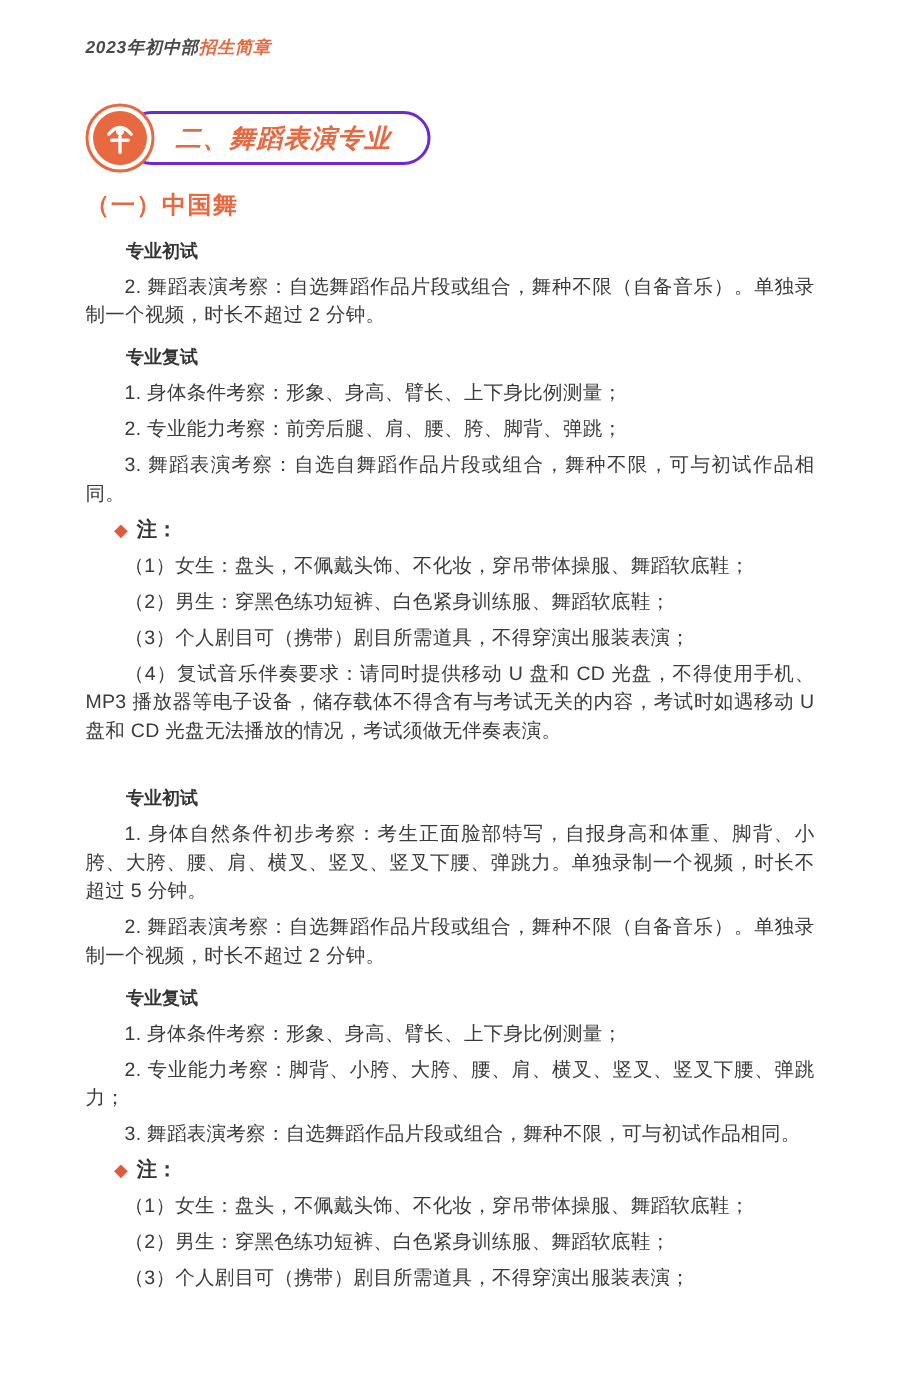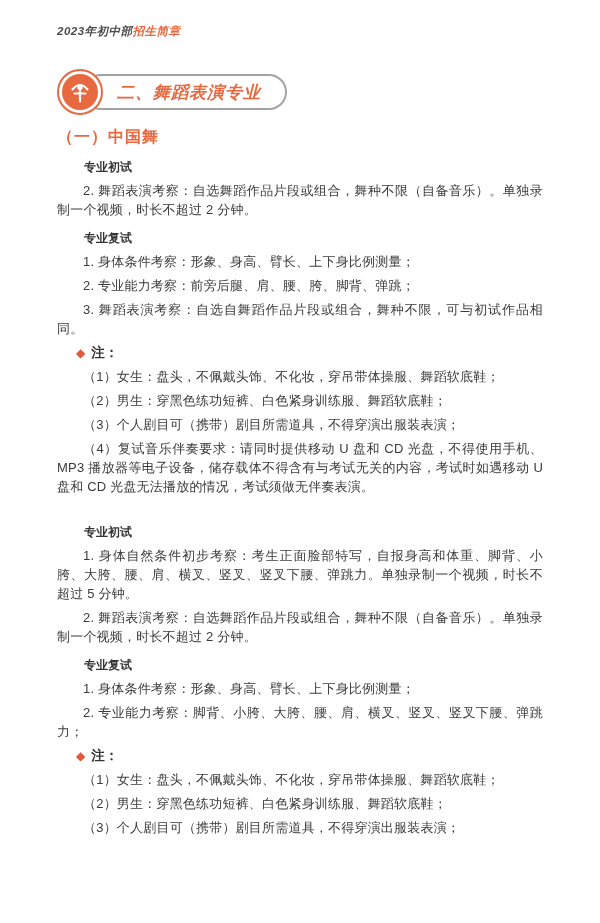--- a/index.html
+++ b/index.html
@@ -17,21 +17,21 @@
             font-style:italic; color:#4a4a4a; letter-spacing:0.5px; }
   .header .hl { color:#e8683f; }
 
   
   .badge-row { margin-top:30px; display:flex; align-items:center; height:46px; position:relative; }
   .badge-circle { width:46px; height:46px; border:2.5px solid #e8683f; border-radius:50%;
                   background:#ffffff; display:flex; align-items:center; justify-content:center;
                   position:relative; z-index:2; }
   .badge-circle-inner { width:36px; height:36px; border-radius:50%; background:#e8683f;
                         display:flex; align-items:center; justify-content:center; }
-  .badge-pill { height:36px; border:2px solid #a3a3a3; border-radius:18px;
+  .badge-pill { height:36px; border:2px solid #6d28d9; border-radius:18px;
                 margin-left:-20px; padding:0 24px 0 32px;
                 display:flex; align-items:center; z-index:1; }
   .badge-pill span { font-size:17px; font-weight:bold; font-style:italic; color:#e8683f;
                      letter-spacing:1px; }
 
   
   .sec-title { margin-top:12px; font-size:16px; font-weight:bold; color:#e8683f; letter-spacing:1px; }
   .sub-heading { margin:11px 0 5px; padding-left:27px; font-size:12px; font-weight:bold; color:#353535; }
   p.body { font-size:13px; line-height:19px; margin:5px 0; text-indent:2em;
            text-align:justify; color:#3b3b3b; letter-spacing:0.2px; }
@@ -86,20 +86,21 @@
 
   <div class="section">
 
     <div class="sub-heading">专业初试</div>
     <p class="body">1. 身体自然条件初步考察：考生正面脸部特写，自报身高和体重、脚背、小胯、大胯、腰、肩、横叉、竖叉、竖叉下腰、弹跳力。单独录制一个视频，时长不超过 5 分钟。</p>
     <p class="body">2. 舞蹈表演考察：自选舞蹈作品片段或组合，舞种不限（自备音乐）。单独录制一个视频，时长不超过 2 分钟。</p>
 
     <div class="sub-heading">专业复试</div>
     <p class="body">1. 身体条件考察：形象、身高、臂长、上下身比例测量；</p>
     <p class="body">2. 专业能力考察：脚背、小胯、大胯、腰、肩、横叉、竖叉、竖叉下腰、弹跳力；</p>
+    <p class="body">3. 舞蹈表演考察：自选舞蹈作品片段或组合，舞种不限，可与初试作品相同。</p>
 
     <div class="note-row">
       <span class="diamond">◆</span><span>注：</span>
     </div>
     <p class="body">（1）女生：盘头，不佩戴头饰、不化妆，穿吊带体操服、舞蹈软底鞋；</p>
     <p class="body">（2）男生：穿黑色练功短裤、白色紧身训练服、舞蹈软底鞋；</p>
     <p class="body">（3）个人剧目可（携带）剧目所需道具，不得穿演出服装表演；</p>
 
   </div>
 

